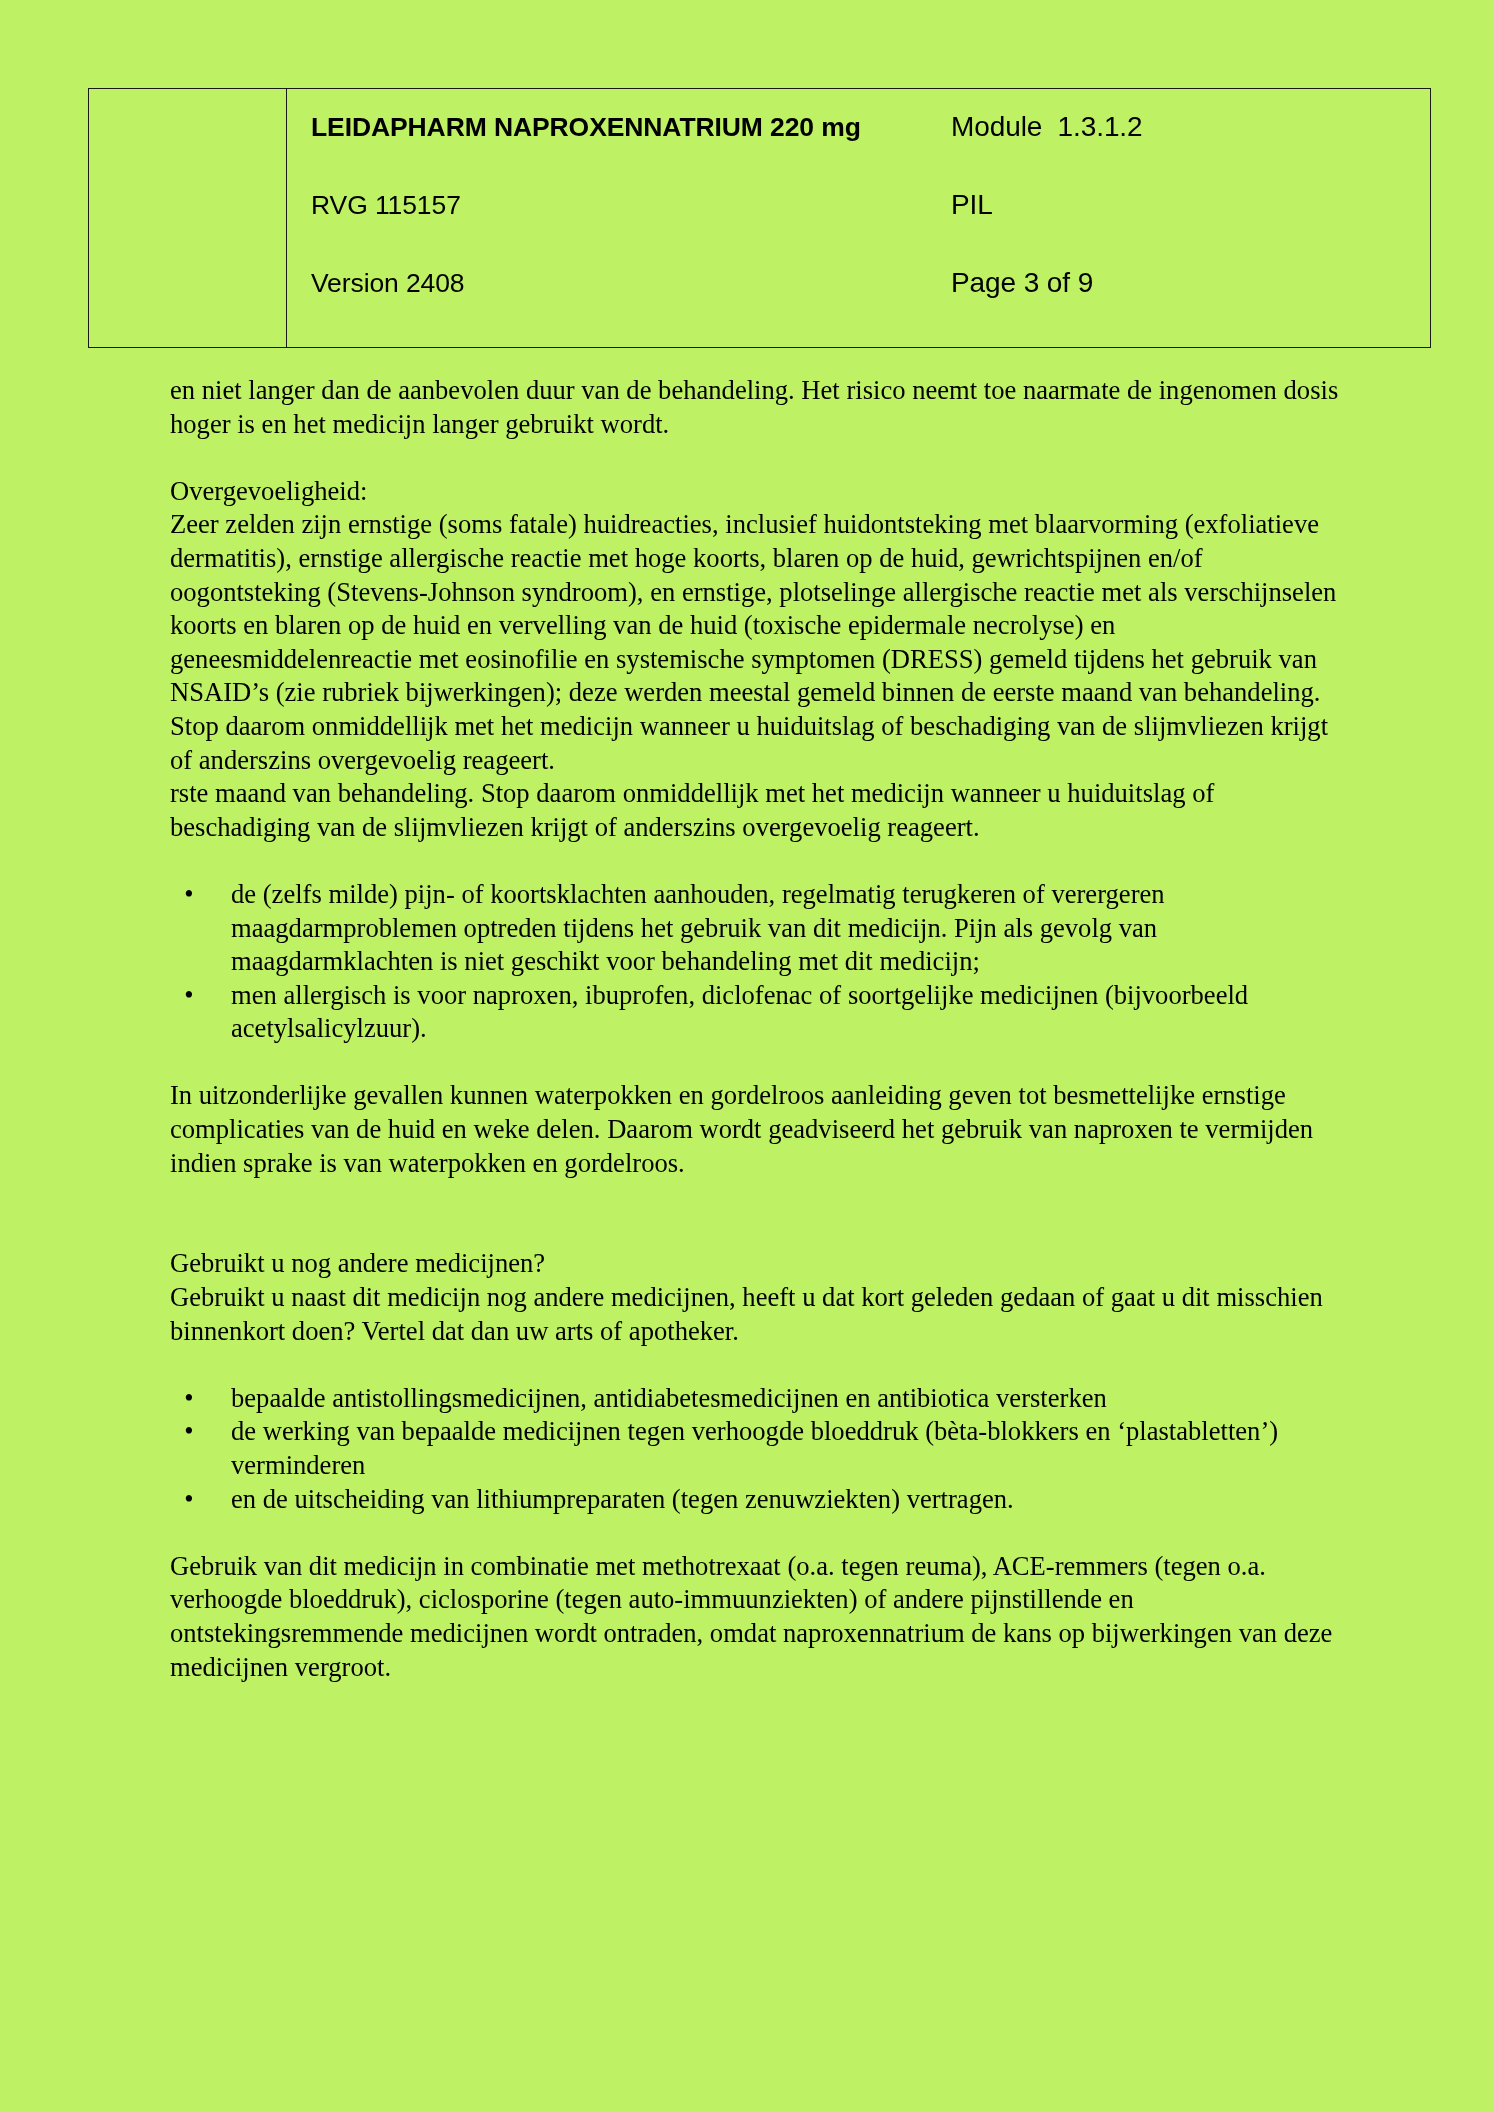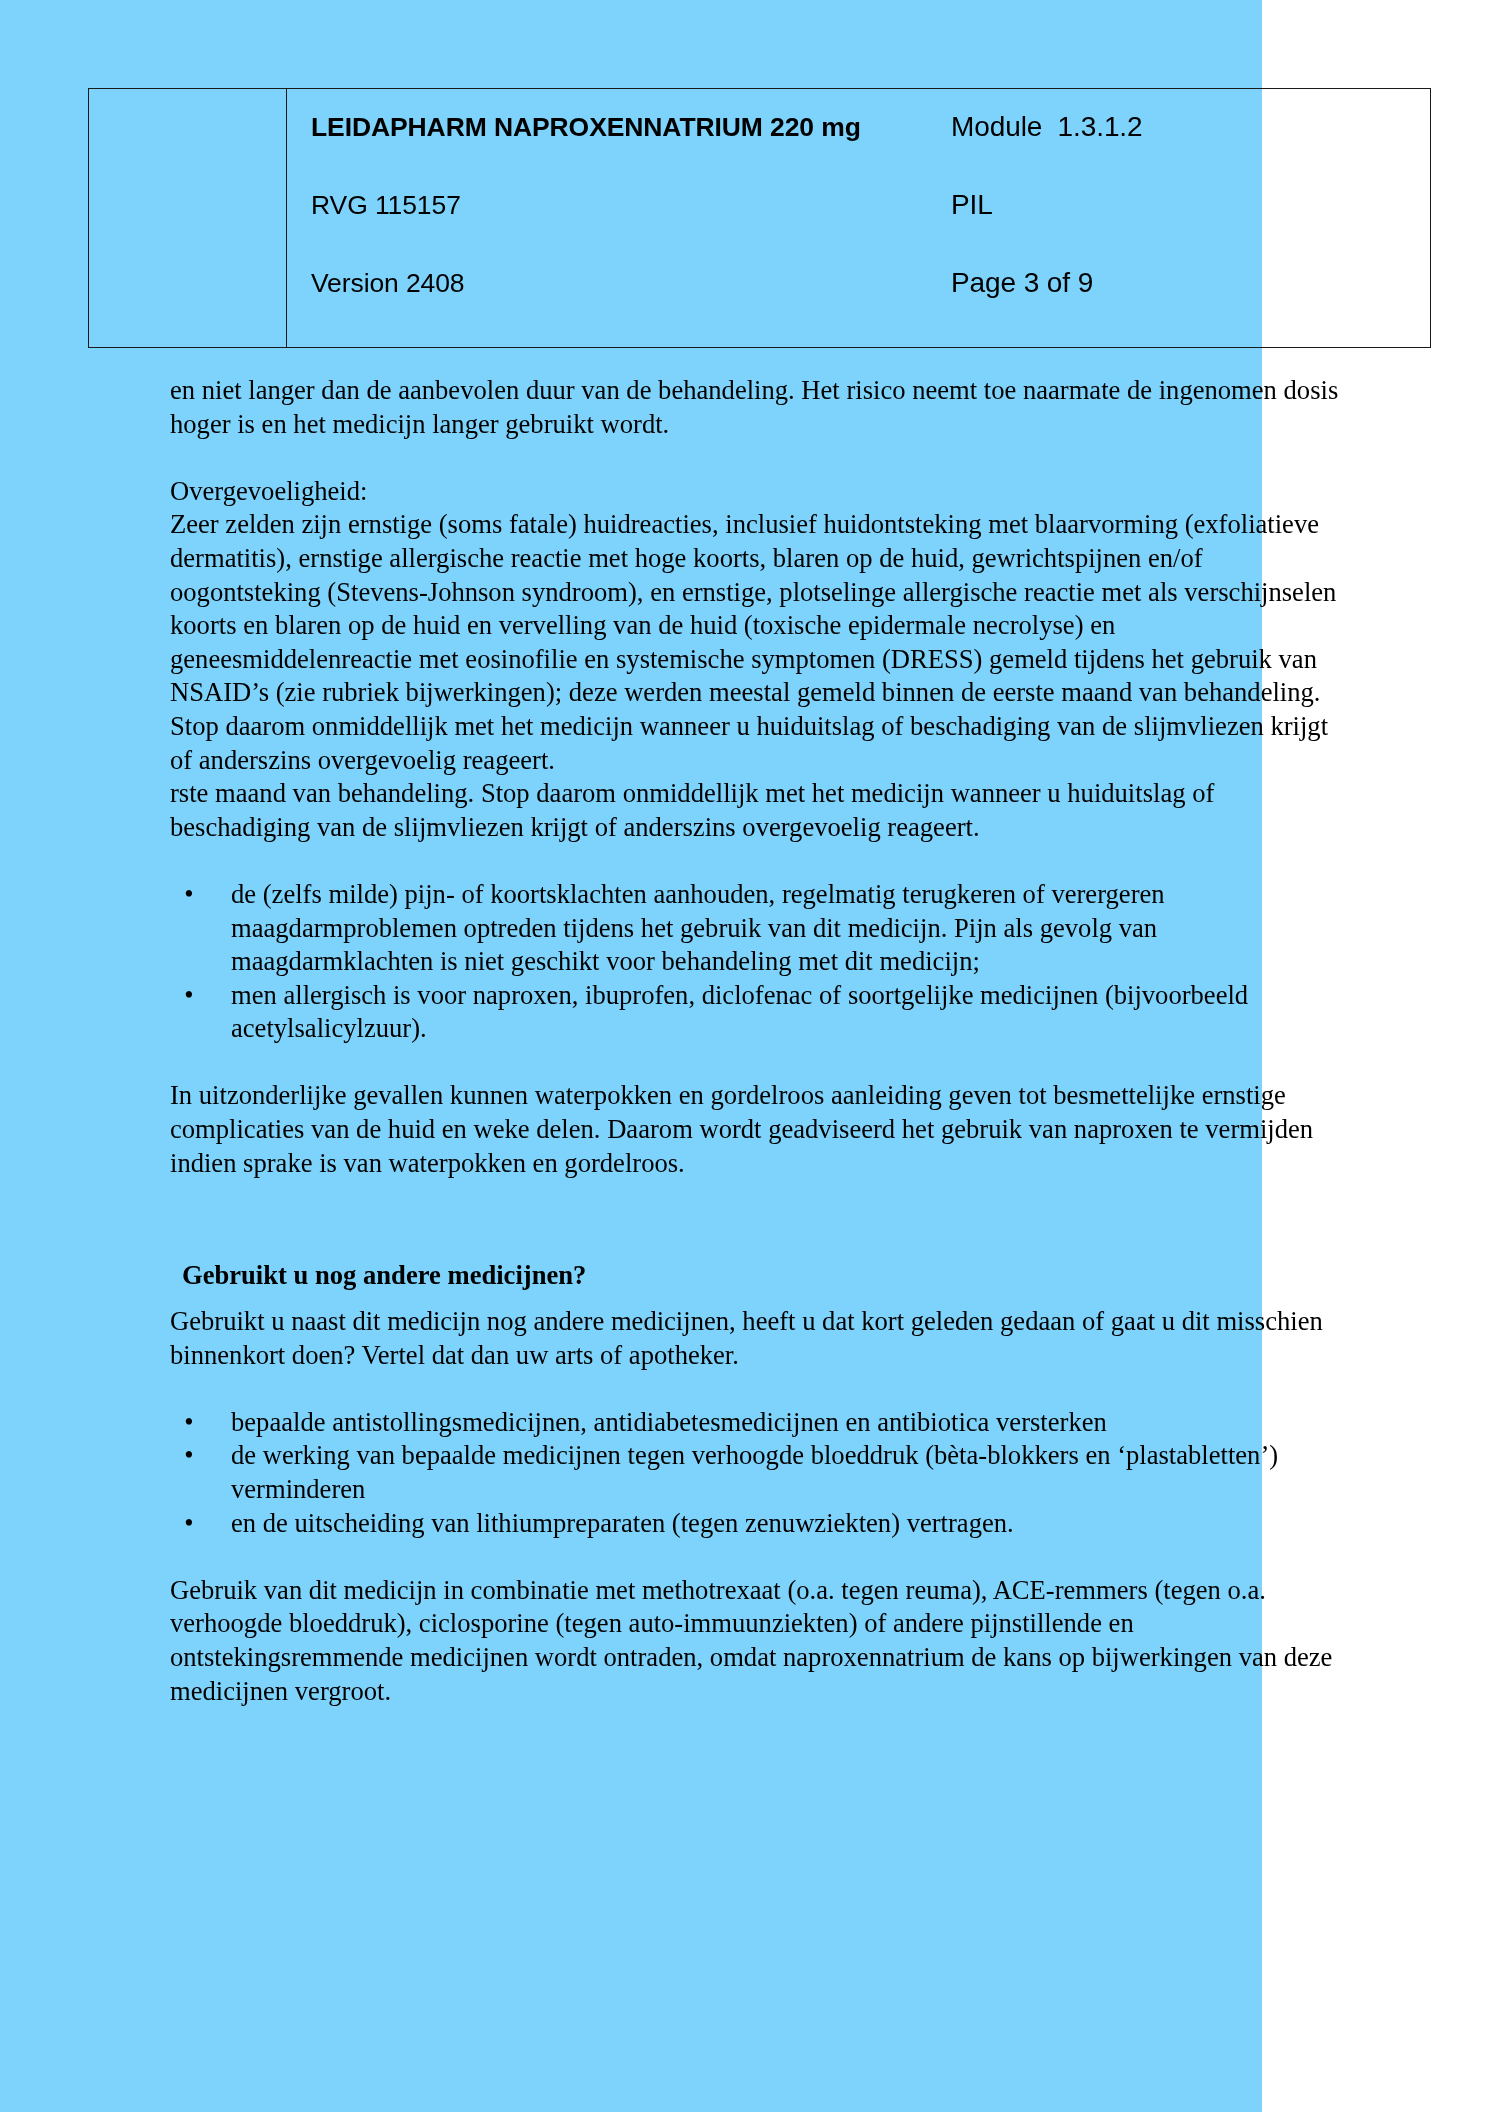--- a/index.html
+++ b/index.html
@@ -13,23 +13,23 @@
     height: 2112px;
     position: relative;
     font-family: "Liberation Serif", "DejaVu Serif", serif;
     color: #000000;
     overflow: hidden;
   }
 
   .page {
     position: absolute;
     top: 0; left: 0;
-    width: 1262px;
+    width: 1494px;
     height: 2112px;
-    background: #7dd3fc;
+    background: #bef264;
   }
 
   
   .header-table {
     position: absolute;
     left: 88px;
     top: 88px;
     width: 1316px;
     border-collapse: collapse;
     table-layout: fixed;
@@ -87,22 +87,22 @@
     text-align: left;
   }
   .para {
     margin: 0;
     padding: 0;
   }
   .para-gap {
     height: 33.6px;
   }
   .bold-head {
-    font-weight: bold;
-    margin: 12px;
+    font-weight: normal;
+    margin: 0;
     padding: 0;
   }
   ul.bullets {
     list-style: none;
     margin: 0;
     padding: 0;
   }
   ul.bullets > li {
     position: relative;
     margin: 0;

